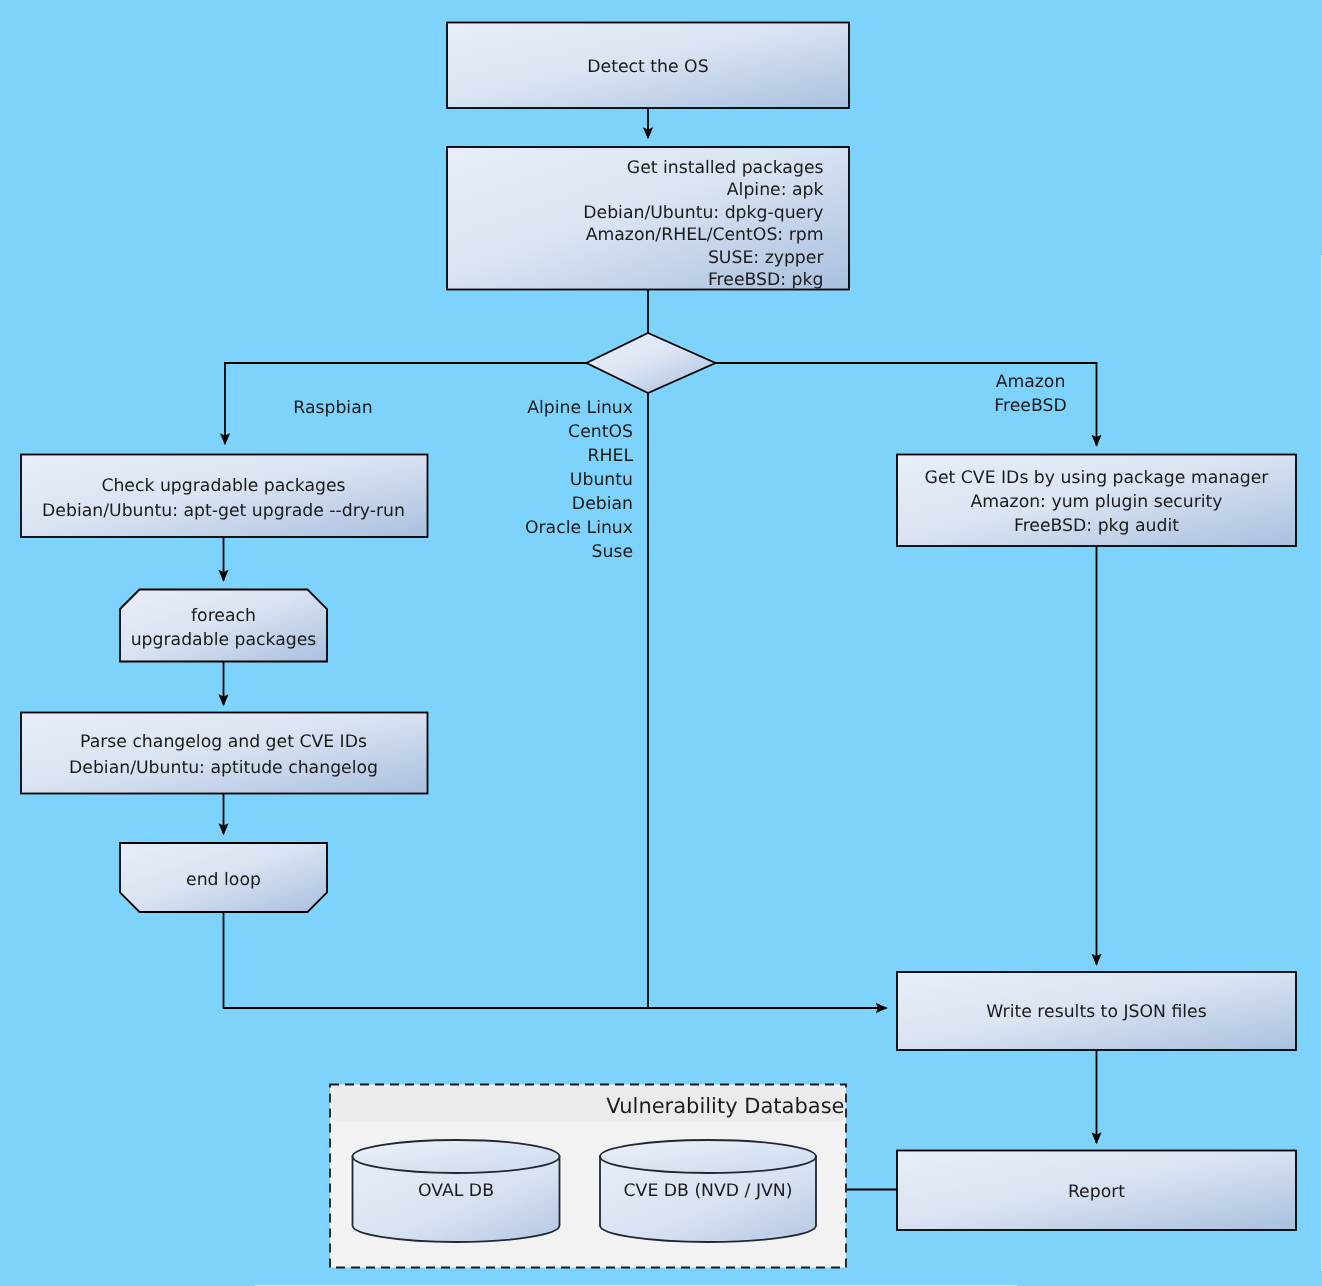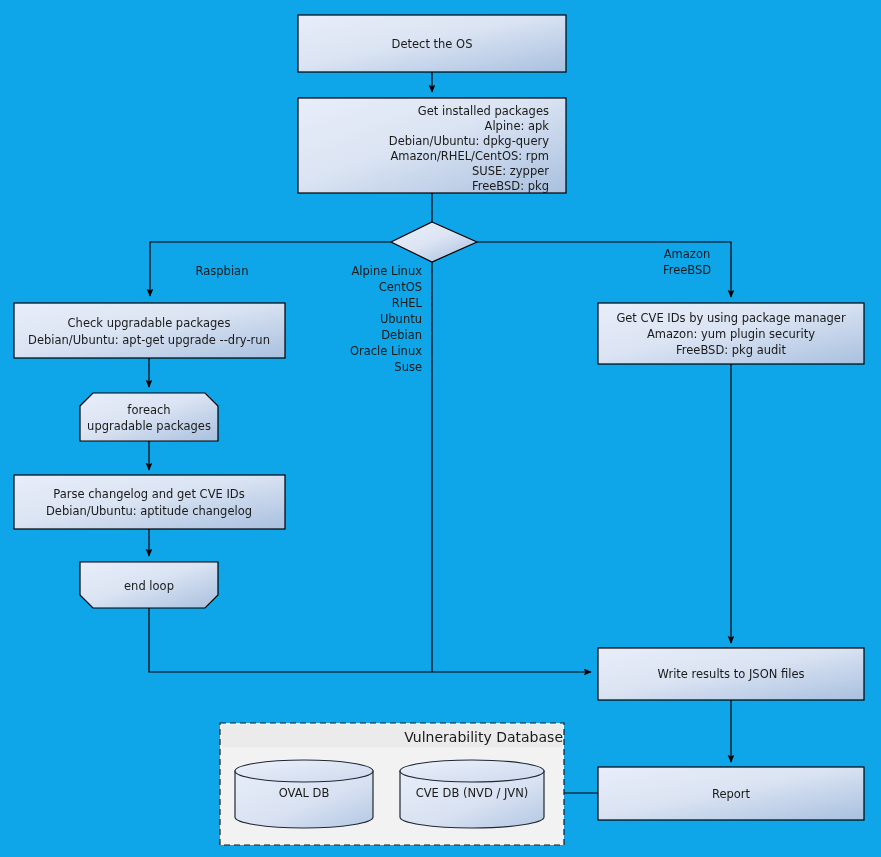--- a/index.html
+++ b/index.html
@@ -8,21 +8,21 @@
     padding: 0;
     background: #ffffff;
   }
   body {
     font-family: "DejaVu Sans", sans-serif;
   }
   #canvas {
     position: relative;
     width: 881px;
     height: 857px;
-    background: #0ea5e9;
+    background: #7dd3fc;
     overflow: hidden;
   }
   #flow-svg {
     position: absolute;
     left: 0;
     top: 0;
     width: 881px;
     height: 857px;
   }
   .node-text {

